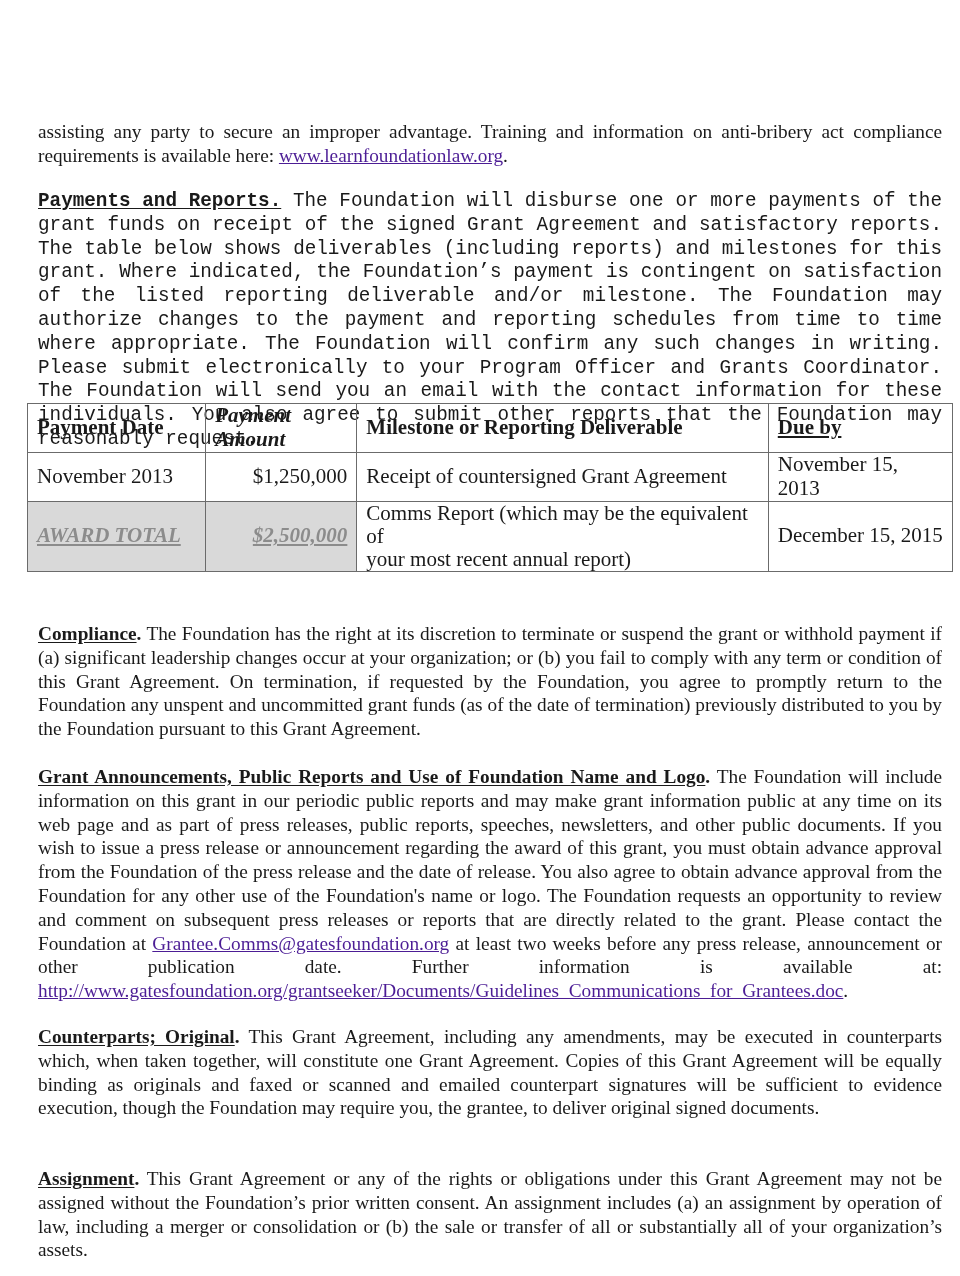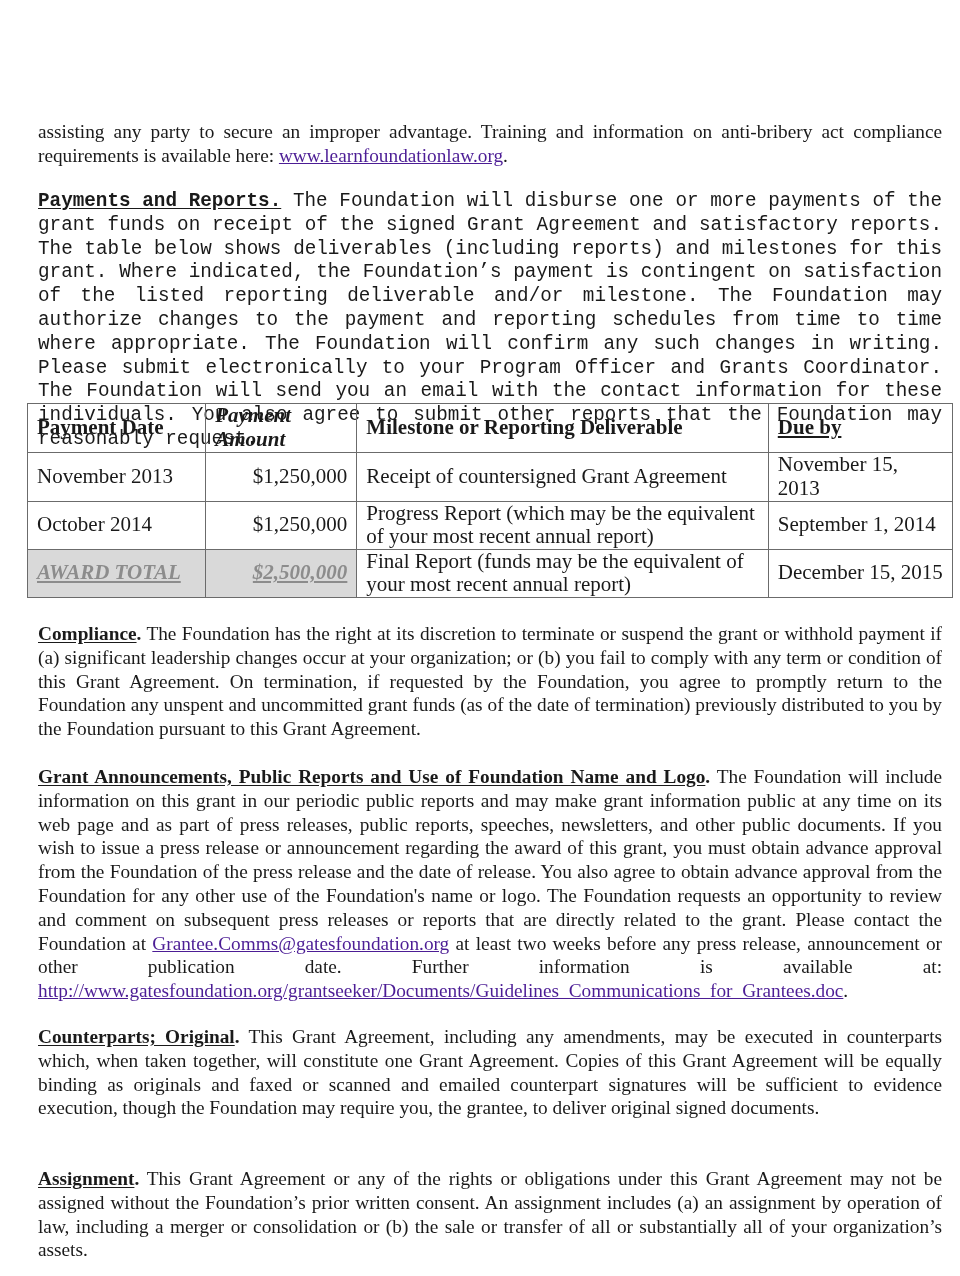--- a/index.html
+++ b/index.html
@@ -108,30 +108,24 @@
         <th class="col-due">Due by</th>
       </tr>
     </thead>
     <tbody>
       <tr class="row">
         <td>November 2013</td>
         <td class="amount">$1,250,000</td>
         <td>Receipt of countersigned Grant Agreement</td>
         <td>November 15, 2013</td>
       </tr>
-      <tr class="row">
-        <td>October 2014</td>
-        <td class="amount">$1,250,000</td>
-        <td class="wrap"><span>Progress Report (which may be the equivalent</span><br><span>of your most recent annual report)</span></td>
-        <td>September 1, 2014</td>
-      </tr>
       <tr class="row total-row">
         <td class="total-cell">AWARD TOTAL</td>
         <td class="total-cell amount">$2,500,000</td>
-        <td class="wrap"><span>Final Report (funds may be the equivalent of</span><br><span>your most recent annual report)</span></td>
+        <td class="wrap"><span>Comms Report (which may be the equivalent of</span><br><span>your most recent annual report)</span></td>
         <td>December 15, 2015</td>
       </tr>
     </tbody>
   </table>
 
   <p class="para" id="p-compliance"><span class="heading">Compliance</span><span class="heading-period">.</span><span> The Foundation has the right at its discretion to terminate or suspend the grant or withhold payment if (a) significant leadership changes occur at your organization; or (b) you fail to comply with any term or condition of this Grant Agreement. On termination, if requested by the Foundation, you agree to promptly return to the Foundation any unspent and uncommitted grant funds (as of the date of termination) previously distributed to you by the Foundation pursuant to this Grant Agreement.</span></p>
 
   <p class="para" id="p-announce"><span class="heading">Grant Announcements, Public Reports and Use of Foundation Name and Logo</span><span class="heading-period">.</span><span> The Foundation will include information on this grant in our periodic public reports and may make grant information public at any time on its web page and as part of press releases, public reports, speeches, newsletters, and other public documents. If you wish to issue a press release or announcement regarding the award of this grant, you must obtain advance approval from the Foundation of the press release and the date of release. You also agree to obtain advance approval from the Foundation for any other use of the Foundation's name or logo. The Foundation requests an opportunity to review and comment on subsequent press releases or reports that are directly related to the grant. Please contact the Foundation at </span><a class="link">Grantee.Comms@gatesfoundation.org</a><span> at least two weeks before any press release, announcement or other publication date. Further information is available at: </span><a class="link">http://www.gatesfoundation.org/grantseeker/Documents/Guidelines_Communications_for_Grantees.doc</a><span>.</span></p>
 
   <p class="para" id="p-counterparts"><span class="heading">Counterparts; Original</span><span class="heading-period">.</span><span> This Grant Agreement, including any amendments, may be executed in counterparts which, when taken together, will constitute one Grant Agreement. Copies of this Grant Agreement will be equally binding as originals and faxed or scanned and emailed counterpart signatures will be sufficient to evidence execution, though the Foundation may require you, the grantee, to deliver original signed documents.</span></p>

